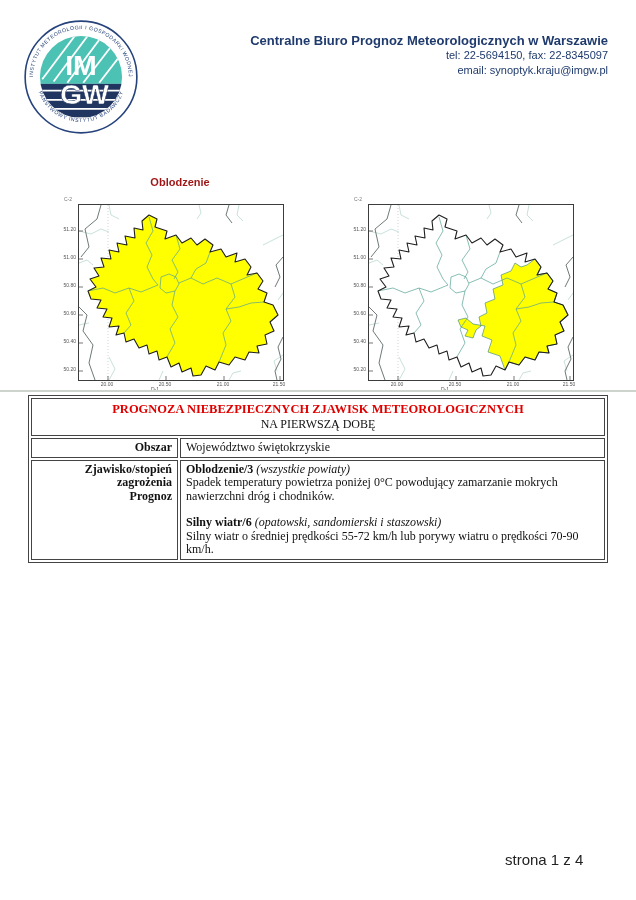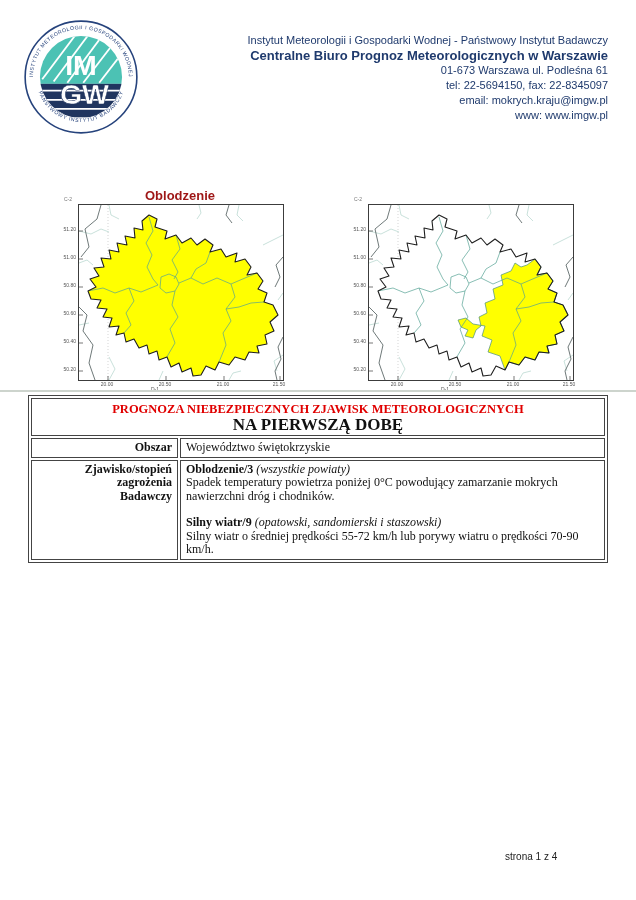--- a/index.html
+++ b/index.html
@@ -6,45 +6,45 @@
   .page{position:relative;width:636px;height:900px;background:#ffffff;overflow:hidden;
         font-family:"Liberation Sans",sans-serif;}
 
   
   .logo{position:absolute;left:24px;top:20px;width:114px;height:114px;}
   .hdr{position:absolute;top:33px;right:28px;width:560px;text-align:right;
        color:#1f3a6d;font-size:11px;line-height:15px;}
   .hdr .b{font-weight:bold;font-size:13px;}
 
   
-  .map-title{position:absolute;top:188px;width:204px;text-align:center;
-             font-weight:bold;font-size:13px;color:#9e1616;}
+  .map-title{position:absolute;top:176px;width:204px;text-align:center;
+             font-weight:bold;font-size:11px;color:#9e1616;}
   .map-frame{position:absolute;top:204px;width:204px;height:175px;
              border:1px solid #3c3c3c;background:#fff;}
   .tick{position:absolute;font-size:5px;color:#555;line-height:6px;}
   .ytick{width:25px;text-align:right;}
   .xtick{width:30px;text-align:center;}
   .corner{position:absolute;font-size:5px;color:#777;line-height:5px;}
   .img-edge{position:absolute;left:0;top:390px;width:636px;height:2px;
             background:#cdd4cd;}
 
   
   .fc-table{position:absolute;left:28px;top:395px;width:580px;
             border:1px solid #444;border-collapse:separate;border-spacing:2px;
             font-family:"Liberation Serif",serif;font-size:12px;line-height:13.5px;color:#111;}
   .fc-table td{border:1px solid #444;vertical-align:top;padding:2px 5px;background:#fff;}
   .fc-table td.thead{text-align:center;padding:3px 4px;line-height:15px;}
   .t-title{color:#e00000;font-weight:bold;font-size:12.5px;}
-  .t-sub{font-weight:bold;font-size:17px;}
+  .t-sub{font-weight:normal;font-size:12px;}
   .lbl{font-weight:bold;width:135px;text-align:right;}
   .phen2{margin-top:13px;}
   .b{font-weight:bold;}
   .i{font-style:italic;font-family:Liberation Serif, serif;}
 
-  .footer{position:absolute;left:505px;top:851px;font-size:10px;color:#222;}
+  .footer{position:absolute;left:505px;top:851px;font-size:15px;color:#222;}
 
   
   .voiv-yellow{fill:#ffff00;}
   .voiv-white{fill:#ffffff;}
   .outline{fill:none;stroke:#1f1f1f;stroke-width:1.1;stroke-linejoin:round;}
   .cline{fill:none;stroke:#55a293;stroke-width:0.7;stroke-linejoin:round;}
   .eline{fill:none;stroke:#a5cdc2;stroke-width:0.6;}
   .dline{fill:none;stroke:#5f6a6a;stroke-width:0.9;}
   .grid{stroke:#b9b9b9;stroke-width:0.6;stroke-dasharray:1,2;}
   .tickmark{stroke:#3c3c3c;stroke-width:0.7;}
@@ -85,26 +85,23 @@
       <text font-family="Liberation Sans, sans-serif" font-size="4.6" fill="#26437c" letter-spacing="0.4">
         <textPath href="#arcTop" startOffset="50%" text-anchor="middle">INSTYTUT METEOROLOGII I GOSPODARKI WODNEJ</textPath>
       </text>
       <text font-family="Liberation Sans, sans-serif" font-size="4.6" fill="#26437c" letter-spacing="0.6">
         <textPath href="#arcBot" startOffset="50%" text-anchor="middle">PAŃSTWOWY INSTYTUT BADAWCZY</textPath>
       </text>
     </svg>
   </div>
 
   <div class="hdr">
-    <div>Instytut Meteorologii i Gospodarki Wodnej - Państwowy Instytut Badawczy</div>
     <div class="b">Centralne Biuro Prognoz Meteorologicznych w Warszawie</div>
-    <div>01-673 Warszawa ul. Podleśna 61</div>
     <div>tel: 22-5694150, fax: 22-8345097</div>
-    <div>email: mokrych.kraju@imgw.pl</div>
-    <div>www: www.imgw.pl</div>
+    <div>email: synoptyk.kraju@imgw.pl</div>
   </div>
 
   <div class="map-title" style="left:78px;">Oblodzenie</div>
   <div class="map-frame" style="left:78px;">
     <svg width="204" height="175" viewBox="0 0 204 175">
       <rect x="0" y="0" width="204" height="175" fill="#ffffff"></rect>
       <g class="eline">
         <polyline points="0,26 12,29 22,24 30,27"></polyline>
         <polyline points="0,58 8,55 14,60"></polyline>
         <polyline points="30,0 32,10 40,14"></polyline>
@@ -250,30 +247,30 @@
         <div class="t-sub">NA PIERWSZĄ DOBĘ</div>
       </td>
     </tr>
     <tr>
       <td class="lbl">Obszar</td>
       <td>Województwo świętokrzyskie</td>
     </tr>
     <tr>
       <td class="lbl">
         <div>Zjawisko/stopień zagrożenia</div>
-        <div>Badawczy</div>
+        <div>Prognoz</div>
       </td>
       <td>
         <div class="phen">
           <span class="b">Oblodzenie/3</span>
           <span class="i">(wszystkie powiaty)</span>
           <div>Spadek temperatury powietrza poniżej 0°C powodujący zamarzanie mokrych nawierzchni dróg i chodników.</div>
         </div>
         <div class="phen phen2">
-          <span class="b">Silny wiatr/9</span>
+          <span class="b">Silny wiatr/6</span>
           <span class="i">(opatowski, sandomierski i staszowski)</span>
           <div>Silny wiatr o średniej prędkości 55-72 km/h lub porywy wiatru o prędkości 70-90 km/h.</div>
         </div>
       </td>
     </tr>
   </tbody>
     </table>
 
   <div class="footer">strona 1 z 4</div>
 

